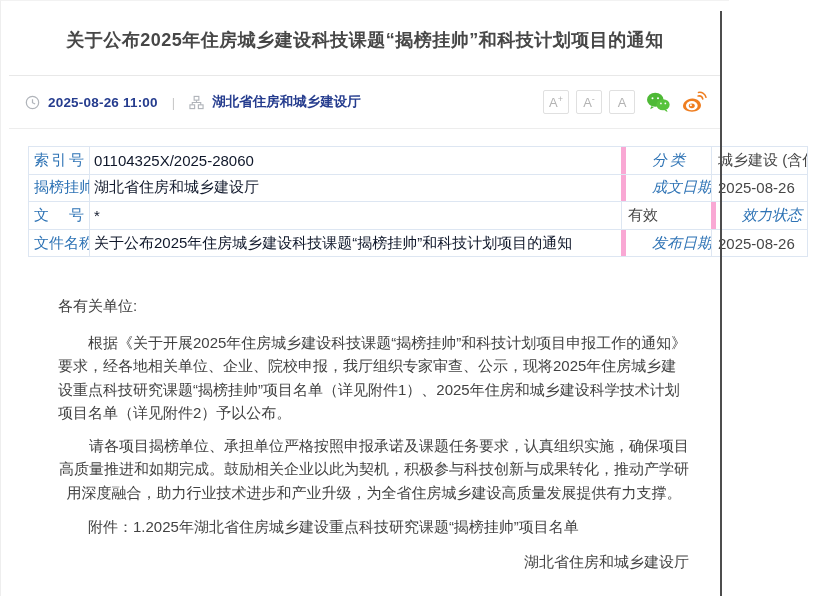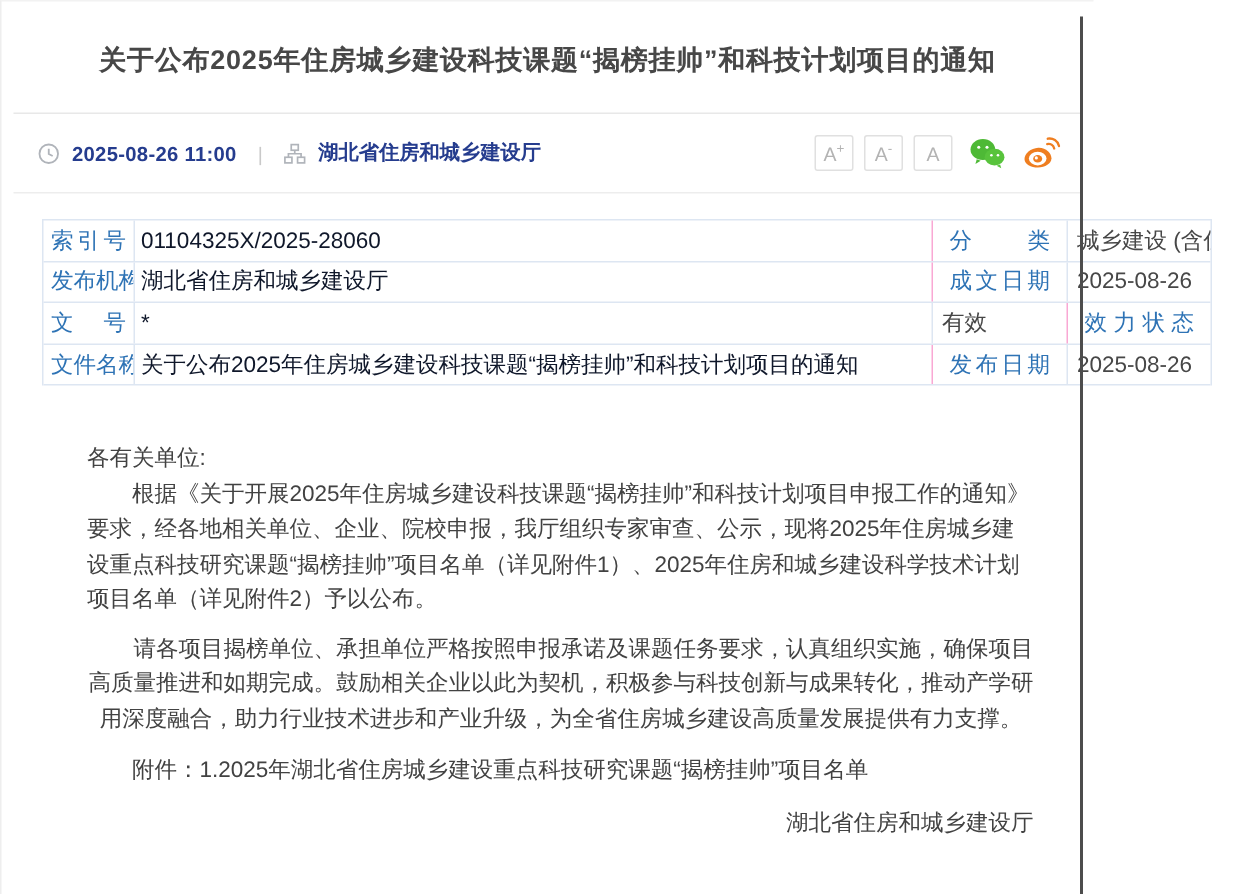--- a/index.html
+++ b/index.html
@@ -32,29 +32,29 @@
   .share-icon { width: 26px; height: 24px; display: flex; align-items: center; justify-content: center; cursor: pointer; margin-left: 3px; }
 
   .icon-gray { color: #b0b4ba; display: inline-flex; }
 
   
   .meta-table { margin: 17px 24px 0 27px; width: 780px; border: 1px solid #dde6f2; border-bottom: none; font-size: 15px; }
   .mt-row { display: grid; grid-template-columns: 60px 1fr 90px 96px; border-bottom: 1px solid #dde6f2; height: 27.6px; }
   .mt-cell { display: flex; align-items: center; overflow: hidden; white-space: nowrap; }
   .mt-label { color: #2e73b5; padding: 0 5px; }
   .mt-label span { width: 100%; text-align: justify; text-align-last: justify; }
-  .mt-label2 { border-left: 1px solid #f9a8d4; color: #2e73b5; padding: 0 11px; }
+  .mt-label2 { border-left: 5px solid #f9a8d4; color: #2e73b5; padding: 0 26px; font-style: italic; }
   .mt-label2 span { width: 100%; text-align: justify; text-align-last: justify; }
   .mt-value { border-left: 1px solid #dde6f2; padding: 0 4px; color: #0f172a; }
   .mt-value2 { border-left: 1px solid #dde6f2; padding: 0 6px; color: #474747; }
 
   
   .doc-body { margin: 37px 39px 0 57px; font-size: 15px; color: #424242; line-height: 23.5px; }
   .salutation { }
-  .para { text-indent: 2em; }
+  .para { text-indent: 2em; margin-top: 13px; }
   .para2 { text-indent: 2em; margin-top: 9px; text-align: center; }
   .attach1 { text-indent: 2em; margin-top: 11px; }
   .attach2 { margin-top: 14px; padding-left: calc(2em + 41px); }
   .sig { text-align: right; margin-top: 11px; padding-right: 1px; }
 </style>
 </head>
 <body>
 
 <div class="page">
 
@@ -126,21 +126,21 @@
           <span>索引号</span>
         </div>
       <div class="mt-cell mt-value">01104325X/2025-28060</div>
       <div class="mt-cell mt-label2">
           <span>分类</span>
         </div>
       <div class="mt-cell mt-value2">城乡建设 (含住房)</div>
     </div>
     <div class="mt-row">
       <div class="mt-cell mt-label">
-          <span>发布机构</span>
+          <span>揭榜挂帅</span>
         </div>
       <div class="mt-cell mt-value">湖北省住房和城乡建设厅</div>
       <div class="mt-cell mt-label2">
           <span>成文日期</span>
         </div>
       <div class="mt-cell mt-value2">2025-08-26</div>
     </div>
     <div class="mt-row">
       <div class="mt-cell mt-label">
           <span>文号</span>

